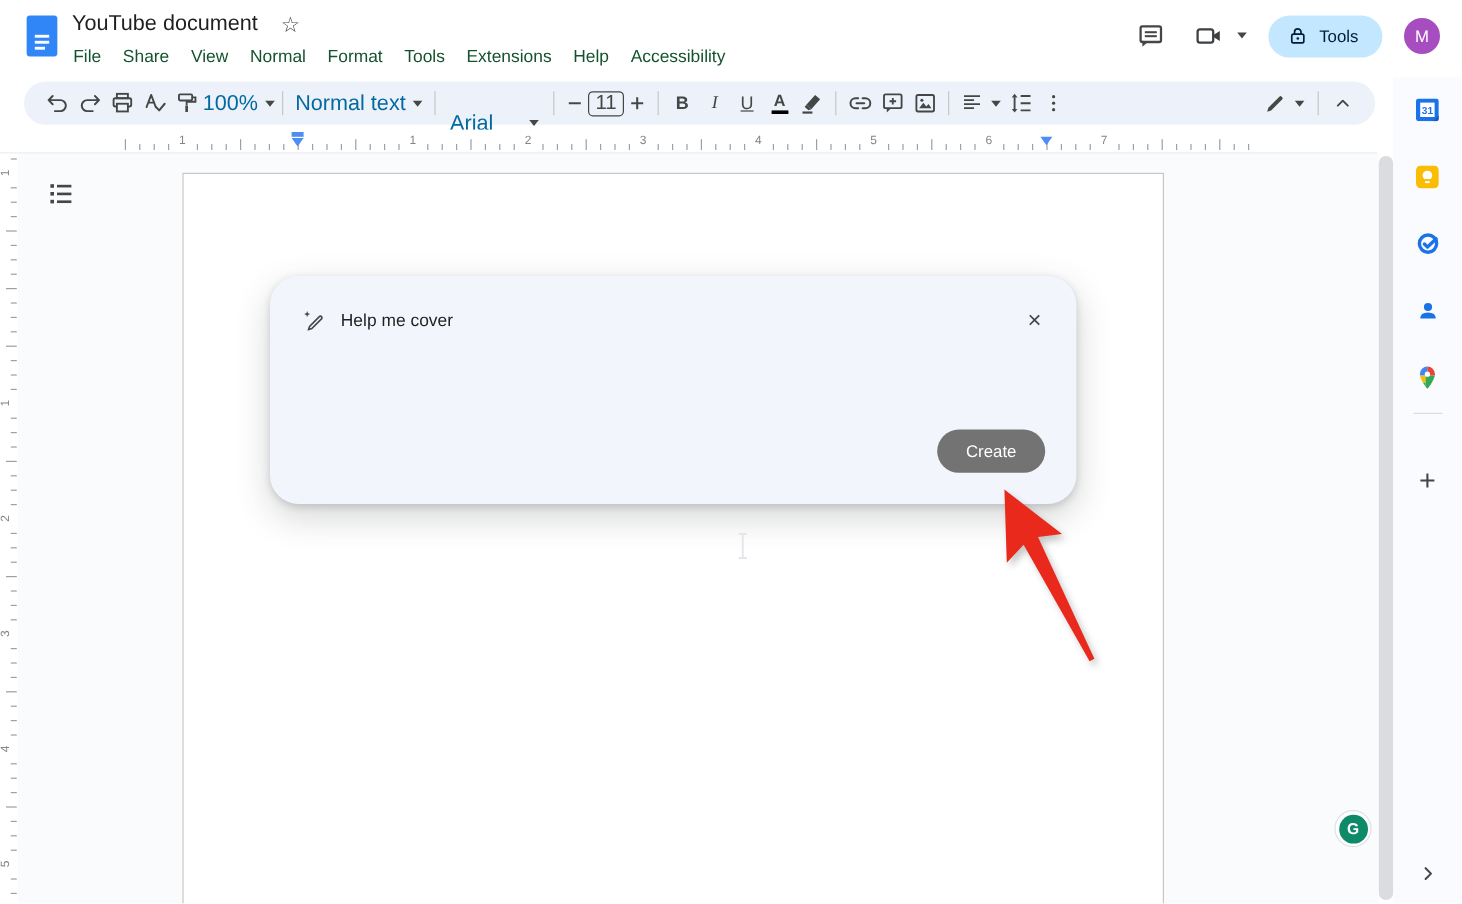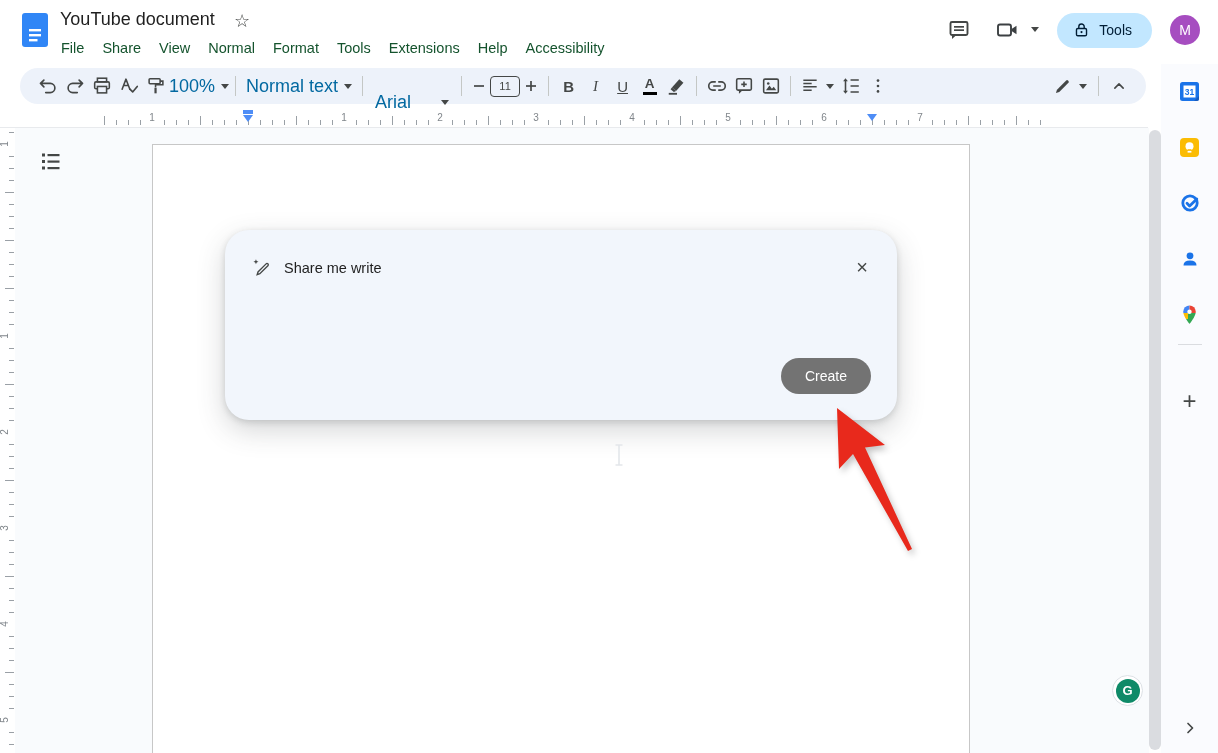--- a/index.html
+++ b/index.html
@@ -28,21 +28,21 @@
   .toolbar { position:absolute; left:20px; top:4px; width:1126px; height:36px; background:#edf2fa;
              border-radius:18px; display:flex; align-items:center; padding:0 14px; }
   .tb-btn { display:flex; align-items:center; justify-content:center; min-width:27px; height:28px;
             border-radius:4px; cursor:pointer; color:#444746; }
   .tb-sep { width:1px; height:20px; background:#c4c7c5; margin:0 6px; flex:none; }
   .tb-text { font-size:18px; color:#0369a1; }
   .caret-down { width:0; height:0; border:4px solid transparent; border-top:5px solid #444746;
                 margin:5px 0 0 6px; }
   .fontsize-box { width:30px; height:21px; border:1px solid #444746; border-radius:4px;
                   display:flex; align-items:center; justify-content:center;
-                  font-size:11px; color:#444746; cursor:text; }
+                  font-size:17px; color:#444746; cursor:text; }
   .glyph-b { font-weight:bold; font-size:15px; }
   .glyph-i { font-style:italic; font-size:15px; font-family:"Liberation Serif", serif; }
   .glyph-u { text-decoration:underline; font-size:15px; }
   .color-a { font-size:13.5px; font-weight:bold; line-height:13px; text-align:center; }
   .color-bar { width:14px; height:3.5px; background:#000; margin-top:2px; }
   .spacer { flex:1; }
 
   
   .hruler { position:absolute; left:0; top:108px; width:1148px; height:20px; background:#fff; }
   .vruler { position:absolute; left:0; top:128px; width:15px; height:625px; background:#fff; }
@@ -462,21 +462,21 @@
       <rect x="3" y="17.5" width="3" height="3" fill="#444746"></rect>
       <rect x="8.5" y="18" width="12" height="2.2" fill="#444746"></rect>
     </svg>
 
     <div class="hmw-dialog">
       <div class="hmw-header">
         <svg width="19" height="19" viewBox="0 0 24 24">
           <path d="M6.5 21 L7.6 17.6 L17.8 7.4 a1.6 1.6 0 0 1 2.3 0 l0 0 a1.6 1.6 0 0 1 0 2.3 L9.9 19.9 Z" fill="none" stroke="#444746" stroke-width="1.7"></path>
           <path d="M5 1.5 l0.9 2.3 L8.2 4.7 l-2.3 0.9 L5 7.9 l-0.9-2.3 L1.8 4.7 l2.3-0.9 Z" fill="#444746"></path>
         </svg>
-        <span class="hmw-title">Share me write</span>
+        <span class="hmw-title">Help me cover</span>
       </div>
       <div class="hmw-close">×</div>
       <button class="create-btn">Create</button>
     </div>
 
     <svg class="ibeam" width="14" height="24" viewBox="0 0 14 24">
       <path d="M3.5 2 h7 M7 2 v20 M3.5 22 h7" stroke="#e3e6ea" stroke-width="1.6" fill="none"></path>
     </svg>
 
     <svg class="red-arrow" width="120" height="165" viewBox="0 0 120 165">

